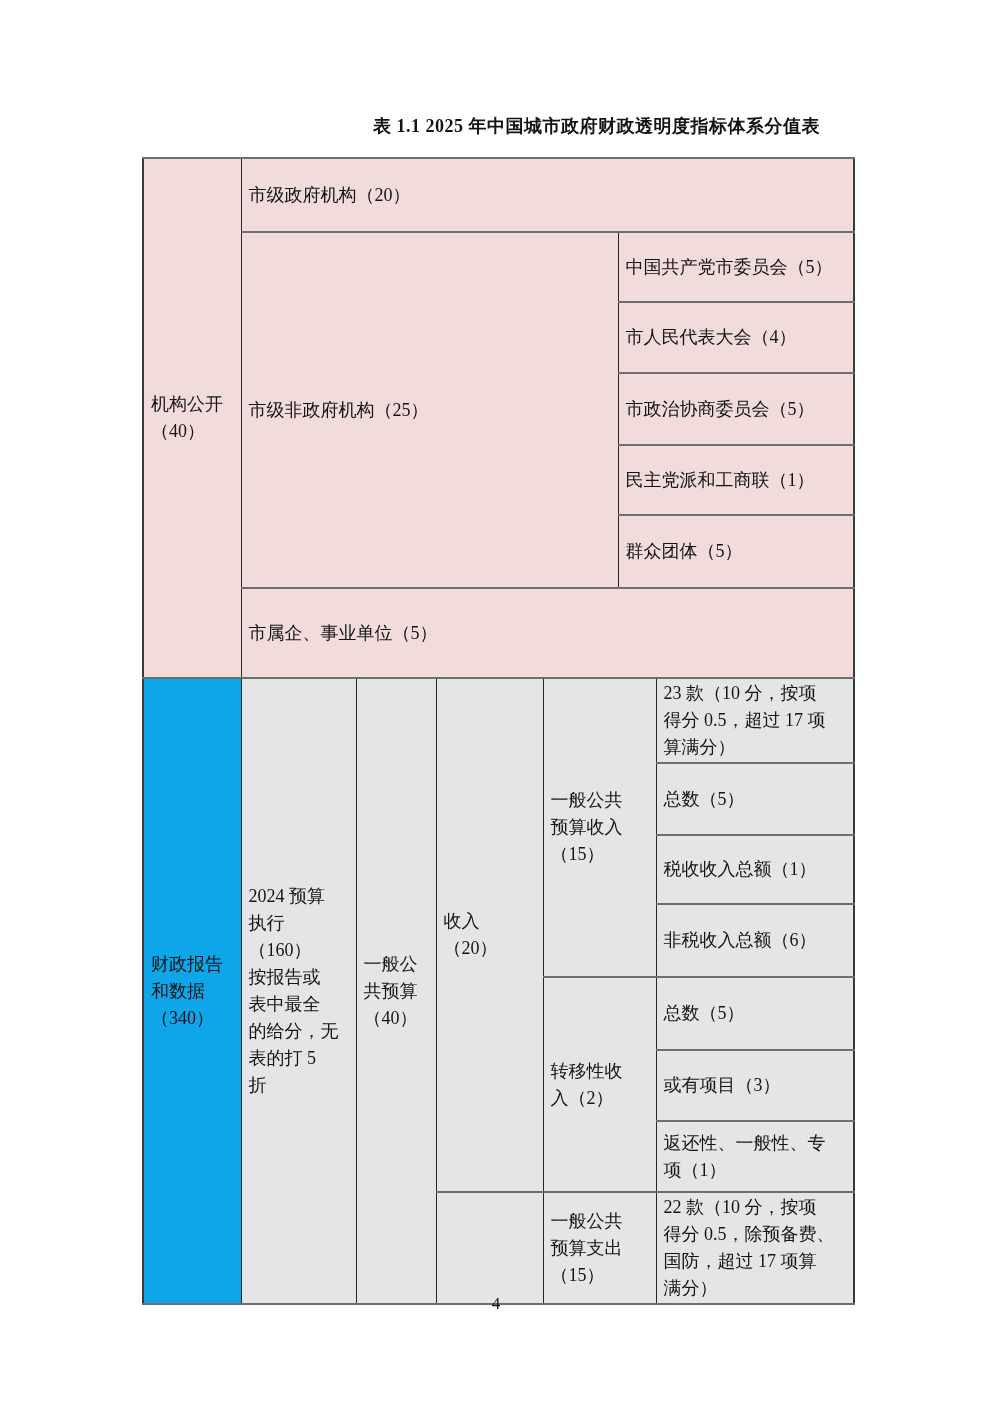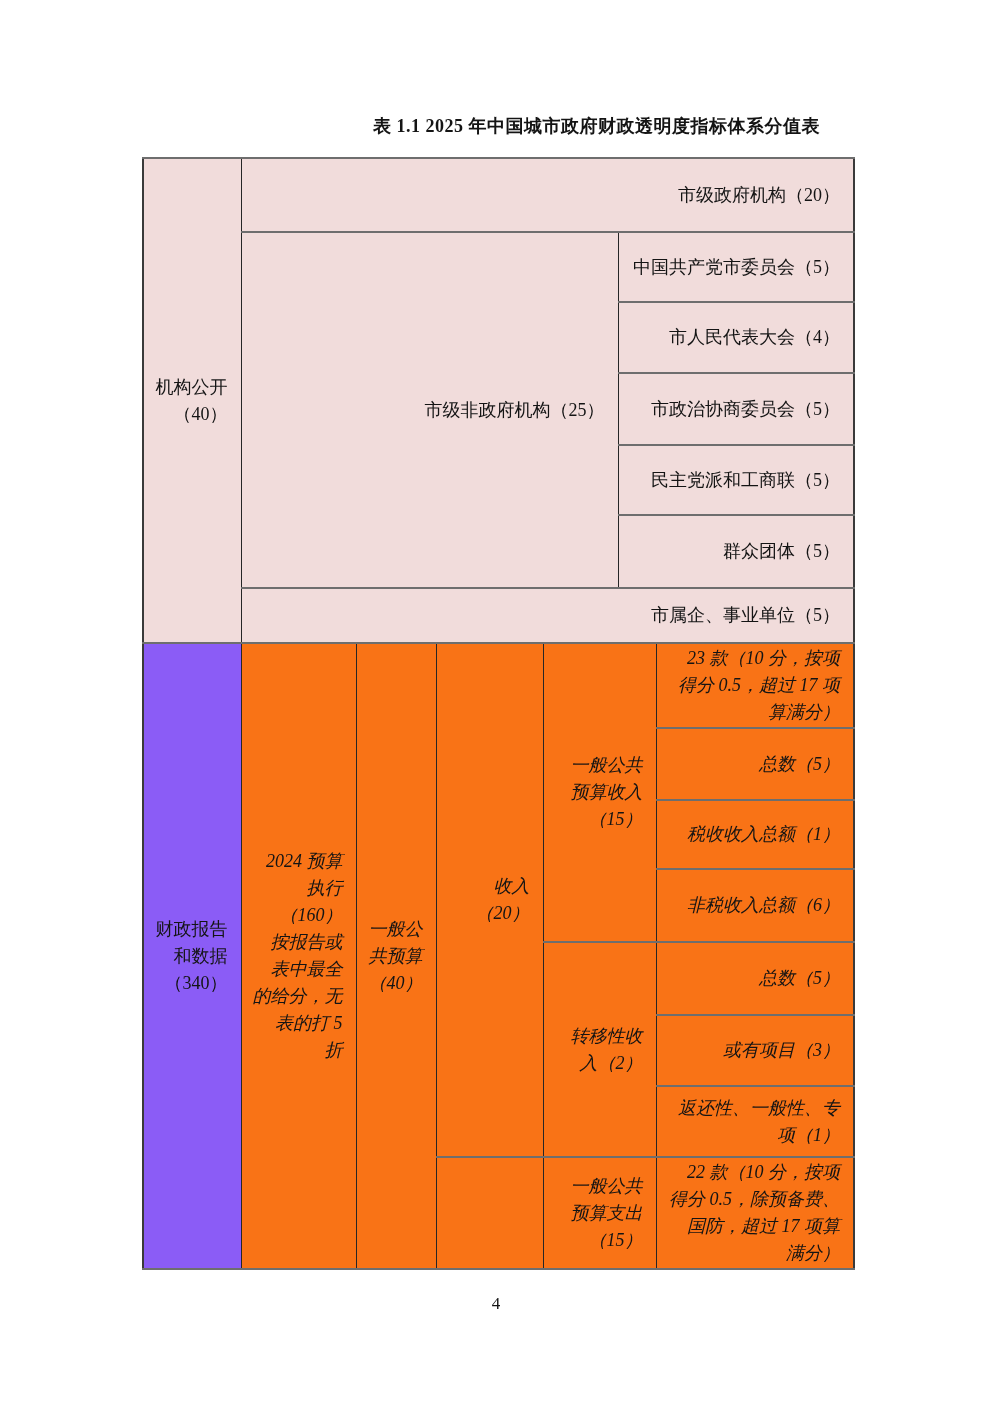--- a/index.html
+++ b/index.html
@@ -32,25 +32,24 @@
     border-top:2px solid #6e6e6e;
     border-bottom:2px solid #6e6e6e;
     border-left:1px solid #262626;
     border-right:1px solid #262626;
     vertical-align:middle;
     padding:1px 13px 1px 7px;
     font-size:18px;
     line-height:27px;
     white-space:pre-line;
     overflow:hidden;
-    text-align:right;
   }
   td.pink{background:#f1dcdb;}
-  td.peach{background:#8b5cf6;}
-  td.blue{background:#f97316;font-style:italic;}
+  td.peach{background:#0ea5e9;}
+  td.blue{background:#e5e5e5;}
   td.subitem{padding-left:10px;margin-left:32px;}
   .page-num{
     position:absolute;
     top:1294px;left:0;width:992px;
     text-align:center;
     font-size:17px;
   }
 </style>
 </head>
 <body>
@@ -78,26 +77,26 @@
       <td class="pink" colspan="4" rowspan="5" style="vertical-align:middle">市级非政府机构（25）</td>
       <td class="pink subitem" colspan="2">中国共产党市委员会（5）</td>
     </tr>
     <tr style="height:71px">
       <td class="pink subitem" colspan="2">市人民代表大会（4）</td>
     </tr>
     <tr style="height:72px">
       <td class="pink subitem" colspan="2">市政治协商委员会（5）</td>
     </tr>
     <tr style="height:70px">
-      <td class="pink subitem" colspan="2">民主党派和工商联（5）</td>
+      <td class="pink subitem" colspan="2">民主党派和工商联（1）</td>
     </tr>
     <tr style="height:73px">
       <td class="pink subitem" colspan="2">群众团体（5）</td>
     </tr>
-    <tr style="height:55px">
+    <tr style="height:90px">
       <td class="pink" colspan="6">市属企、事业单位（5）</td>
     </tr>
 
     <tr style="height:77px">
       <td class="peach" rowspan="8">财政报告
 和数据
 （340）</td>
       <td class="blue" rowspan="8">2024 预算
 执行（160）
 按报告或

